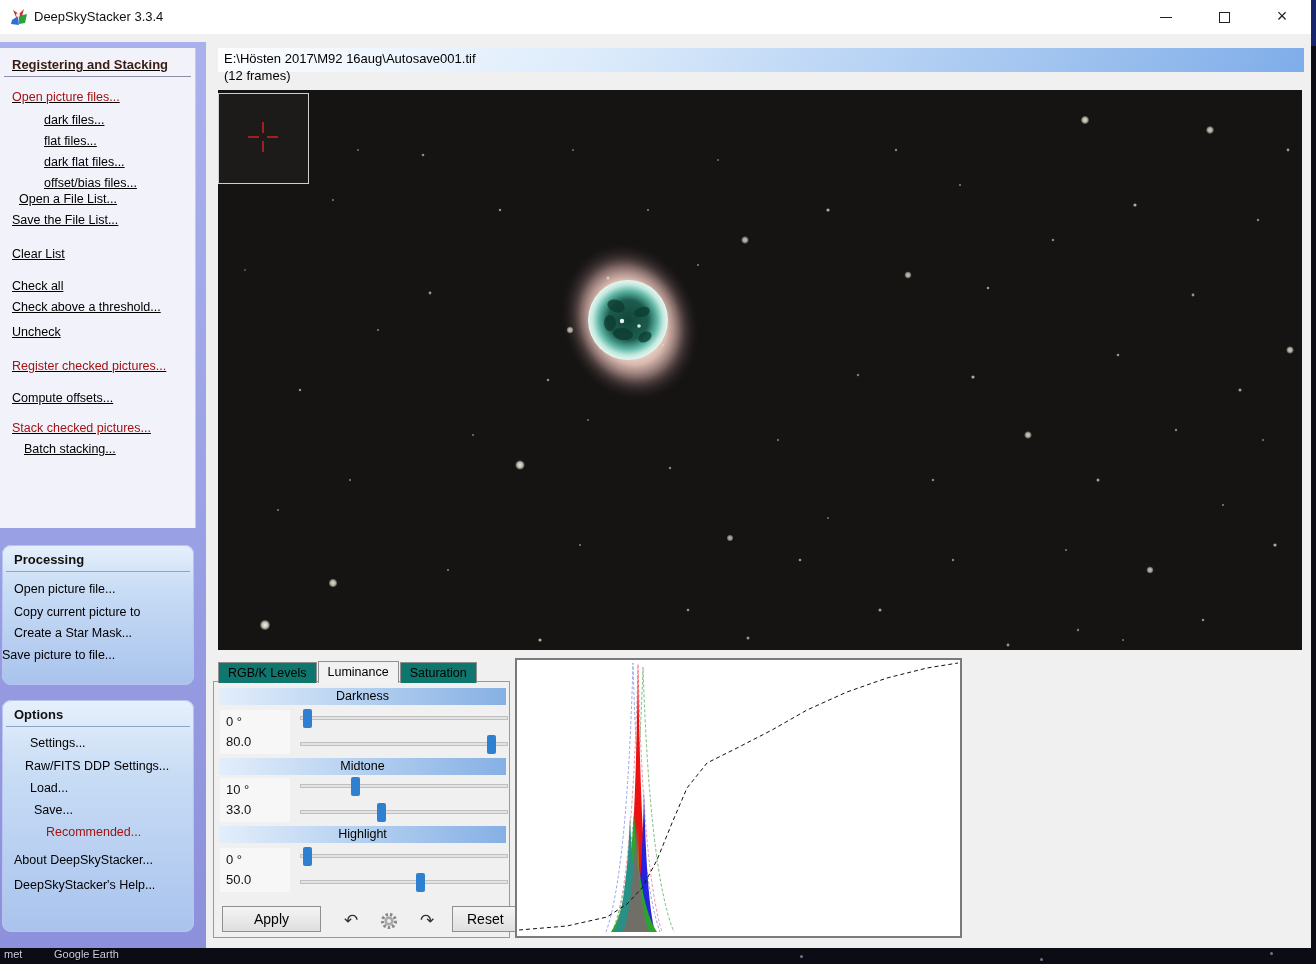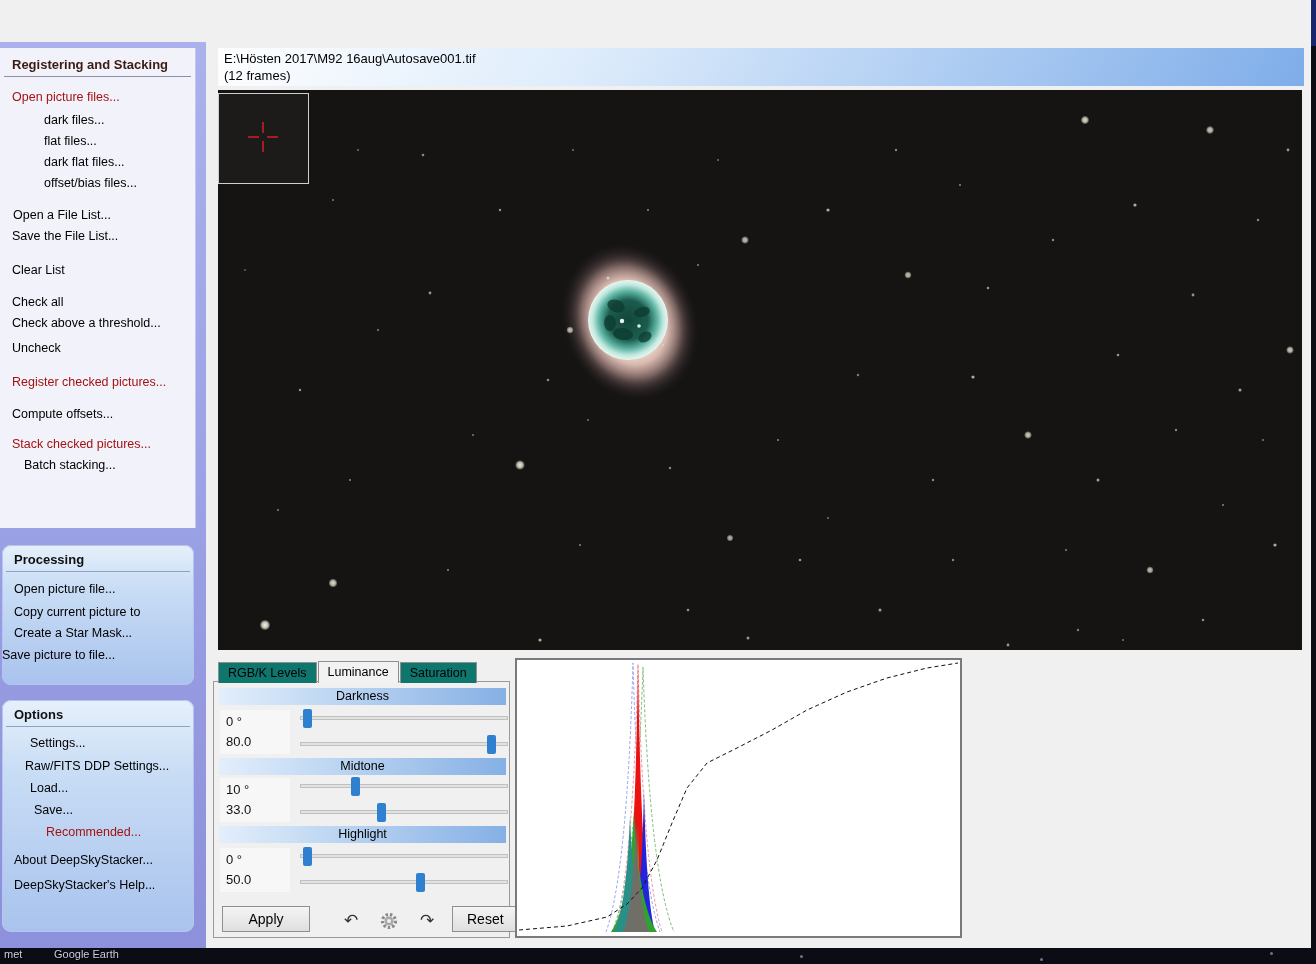--- a/index.html
+++ b/index.html
@@ -21,34 +21,34 @@
   .win-btn { position:absolute; top:0; width:46px; height:32px; text-align:center; line-height:32px;
     font-size:15px; color:#222; cursor:default; }
   .win-btn.min { left:1143px; } .win-btn.max { left:1201px; } .win-btn.close { left:1259px; font-size:18px; }
   .max-glyph { display:inline-block; width:11px; height:11px; border:1px solid #222; vertical-align:middle; }
   .min-glyph { display:inline-block; width:12px; height:1px; background:#222; vertical-align:middle; }
 
   
   .sidebar { position:absolute; left:0; top:42px; width:206px; height:906px;
     background:linear-gradient(180deg,#aab1ec 0%,#9aa0e4 55%,#8d90da 100%); }
   .panel-reg { position:absolute; left:0; top:6px; width:196px; height:480px; background:#f2f2fa;
-    border-right:1px solid #c4c8ee; padding:6px 0 0 0; }
+    border-right:1px solid #c4c8ee; padding:6px 0 0 0;text-decoration:underline; }
   .panel-card { position:absolute; left:2px; width:192px; border-radius:9px;
     background:linear-gradient(180deg,#e6f0fb 0%,#c9ddf5 30%,#a9c3ed 100%);
     box-shadow:0 0 0 1px #b8c4f0 inset; padding:4px 0 6px 0; }
   .panel-proc { top:503px; height:140px; }
   .panel-opts { top:658px; height:232px; }
   .side-header { font-size:13px; font-weight:bold; color:#3a1c12; padding:3px 8px 4px 8px;
     border-bottom:1px solid #8e8ea8; margin:0 4px 2px 4px; }
   .panel-card .side-header { color:#101010; border-bottom:1px solid #8aa4c8; }
   .side-item { font-size:12.5px; color:#000; padding:1px 2px; cursor:pointer; white-space:nowrap; }
   .side-item.red { color:#a41212; }
 
   
-  .file-header { position:absolute; left:218px; top:48px; width:1086px; height:38px;
+  .file-header { position:absolute; left:218px; top:48px; width:1086px; height:24px;
     background:linear-gradient(120deg,#fdfeff 0%,#dcebfb 35%,#7fade9 100%);
     font-size:13px; color:#000; padding:2px 6px; line-height:17px; }
 
   
   .viewport { position:absolute; left:218px; top:90px; width:1084px; height:560px; background:#151413; overflow:hidden; }
   .viewport svg { position:absolute; left:0; top:0; }
 
   
   .ctl-border { position:absolute; left:213px; top:681px; width:297px; height:257px;
     border:1px solid #9a9a9a; background:#f0f0f0; }
@@ -82,31 +82,43 @@
     <span class="desktop-label" style="left:4px;">met</span>
     <span class="desktop-label" style="left:54px;">Google Earth</span>
     <span class="desk-star" style="left:800px; top:955px;"></span>
     <span class="desk-star" style="left:1040px; top:958px;"></span>
     <span class="desk-star" style="left:1270px; top:952px;"></span>
   </div>
   <div class="right-edge-strip"></div>
 
   <div class="app">
 
+    <div class="titlebar">
+      <svg class="app-icon" viewBox="0 0 18 18">
+        <polygon points="2,12 8,8 9,17 1,16" fill="#2e6fd0"></polygon>
+        <polygon points="9,8 17,6 15,15 9,16" fill="#2da03a"></polygon>
+        <polygon points="3,2 9,6 14,1 12,8 6,9" fill="#d42a2a"></polygon>
+        <circle cx="8" cy="7" r="2" fill="#f2f2f2"></circle>
+      </svg>
+      <span class="app-title">DeepSkyStacker 3.3.4</span>
+      <span class="win-btn min"><span class="min-glyph"></span></span>
+      <span class="win-btn max"><span class="max-glyph"></span></span>
+      <span class="win-btn close">×</span>
+    </div>
 
     <div class="sidebar">
       <div class="panel-reg">
         <div class="side-header">Registering and Stacking</div>
         <div id="reg-items">
             <div class="side-item red" style="margin-top: 12px; padding-left: 12px;">Open picture files...</div>
             <div class="side-item" style="margin-top: 7px; padding-left: 44px;">dark files...</div>
             <div class="side-item" style="margin-top: 5px; padding-left: 44px;">flat files...</div>
             <div class="side-item" style="margin-top: 5px; padding-left: 44px;">dark flat files...</div>
             <div class="side-item" style="margin-top: 5px; padding-left: 44px;">offset/bias files...</div>
-            <div class="side-item" style="margin-top: 16px; padding-left: 13px;">Open a File List...</div>
+            <div class="side-item" style="margin-top: 0; padding-left: 19px;">Open a File List...</div>
             <div class="side-item" style="margin-top: 5px; padding-left: 12px;">Save the File List...</div>
             <div class="side-item" style="margin-top: 18px; padding-left: 12px;">Clear List</div>
             <div class="side-item" style="margin-top: 16px; padding-left: 12px;">Check all</div>
             <div class="side-item" style="margin-top: 5px; padding-left: 12px;">Check above a threshold...</div>
             <div class="side-item" style="margin-top: 9px; padding-left: 12px;">Uncheck</div>
             <div class="side-item red" style="margin-top: 18px; padding-left: 12px;">Register checked pictures...</div>
             <div class="side-item" style="margin-top: 16px; padding-left: 12px;">Compute offsets...</div>
             <div class="side-item red" style="margin-top: 14px; padding-left: 12px;">Stack checked pictures...</div>
             <div class="side-item" style="margin-top: 5px; padding-left: 24px;">Batch stacking...</div>
           </div>
@@ -292,21 +304,21 @@
       <div>0 °</div>
       <div>50.0</div>
     </div>
     <div class="track" style="top:854px;">
         <span class="thumb" style="left: calc(3% - 4px);"></span>
       </div>
     <div class="track" style="top:880px;">
         <span class="thumb" style="left: calc(58% - 4px);"></span>
       </div>
 
-    <div class="btn" style="left:222px; top:906px; width:88px;">Apply</div>
+    <div class="btn" style="left:222px; top:906px; width:99px;">Apply</div>
     <span class="tool-ico" style="left:338px;">↶</span>
     <span class="tool-ico" style="left:376px;">
       <svg width="20" height="20" viewBox="0 0 20 20" style="margin-top:3px;">
         <circle cx="10" cy="10" r="6.5" fill="none" stroke="#8a8a8a" stroke-width="3.2" stroke-dasharray="2.4 2"></circle>
         <circle cx="10" cy="10" r="4.5" fill="#a8a8a8"></circle>
         <circle cx="10" cy="10" r="2" fill="#f0f0f0"></circle>
       </svg>
     </span>
     <span class="tool-ico" style="left:414px;">↷</span>
     <div class="btn" style="left:452px; top:906px; width:80px; text-align:left; padding-left:14px; z-index:1;">Reset</div>

